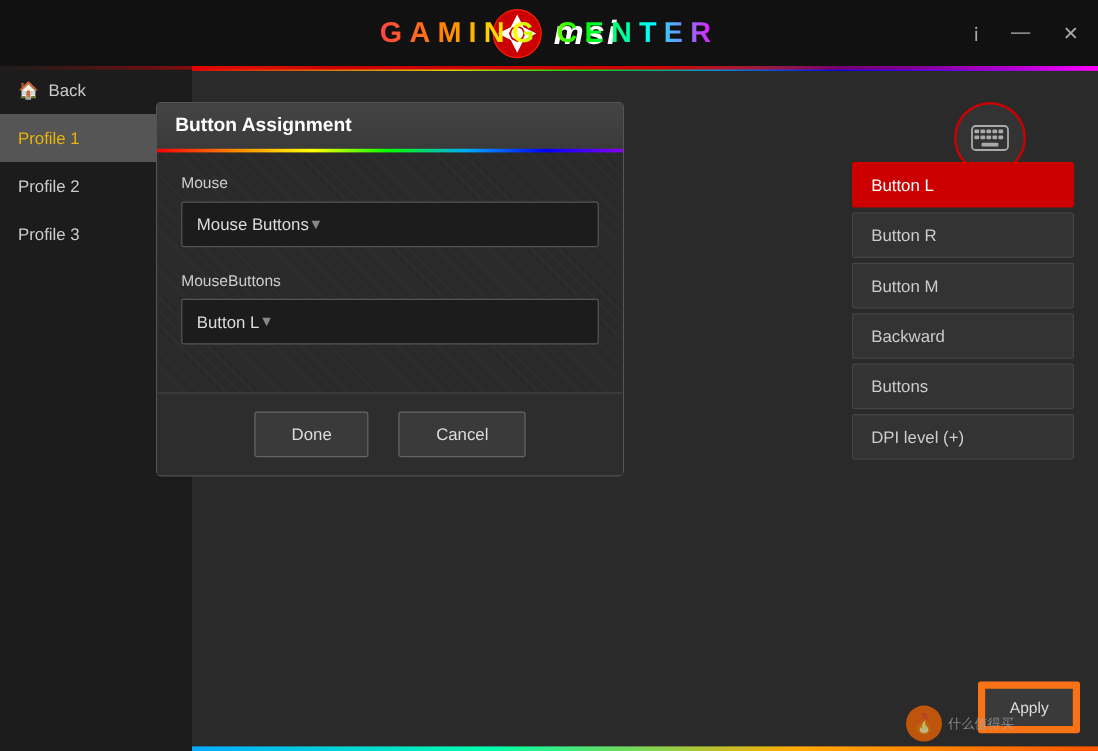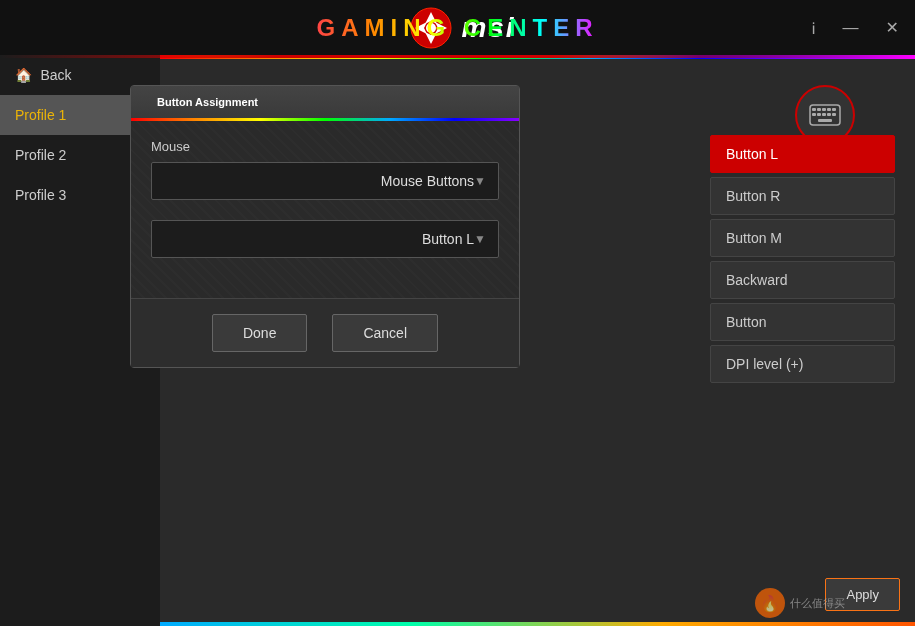--- a/index.html
+++ b/index.html
@@ -177,22 +177,22 @@
       top: 30px;
       width: 390px;
       background: #2d2d2d;
       border: 1px solid #555;
       border-radius: 4px;
       z-index: 30;
     }
 
     .dialog-header {
       background: linear-gradient(180deg, #444 0%, #3a3a3a 100%);
-      padding: 10px 26px;
-      font-size: 11px;
+      padding: 10px 15px;
+      font-size: 16px;
       color: white;
       font-weight: bold;
       border-bottom: 1px solid #555;
       position: relative;
     }
 
     .dialog-header::after {
       content: '';
       position: absolute;
       bottom: -3px;
@@ -225,21 +225,21 @@
 
     .select-box {
       width: 100%;
       background: #1c1c1c;
       border: 1px solid #555;
       color: #ddd;
       padding: 10px 12px;
       font-size: 14px;
       display: flex;
       align-items: center;
-      justify-content: flex-end;
+      justify-content: flex-start;
       cursor: pointer;
       border-radius: 2px;
     }
 
     .select-arrow {
       color: #888;
       font-size: 12px;
     }
 
     .dialog-footer {
@@ -320,21 +320,21 @@
       padding-right: 30px;
     }
 
     
     .apply-btn {
       position: absolute;
       bottom: 15px;
       right: 15px;
       padding: 8px 20px;
       background: #3a3a3a;
-      border: 1px solid #f97316;
+      border: 6px solid #f97316;
       color: #ddd;
       font-size: 13px;
       cursor: pointer;
       border-radius: 2px;
     }
 
     
     .watermark {
       position: absolute;
       bottom: 8px;
@@ -418,21 +418,21 @@
         <rect x="9" y="15" width="14" height="3" rx="1" fill="#aaa"></rect>
       </svg>
     </div>
   </div>
 
   <div class="button-panel">
     <button class="btn-option active">Button L</button>
     <button class="btn-option">Button R</button>
     <button class="btn-option">Button M</button>
     <button class="btn-option">Backward</button>
-    <button class="btn-option">Button</button>
+    <button class="btn-option">Buttons</button>
     <button class="btn-option">DPI level (+)</button>
   </div>
 
   <button class="apply-btn">Apply</button>
 
   <div class="color-bar-bottom"></div>
 </div>
 
 <div class="dialog-overlay">
   <div class="dialog">
@@ -441,20 +441,21 @@
     </div>
     <div class="dialog-body">
       <div class="field-group">
         <div class="field-label">Mouse</div>
         <div class="select-box">
           <span>Mouse Buttons</span>
           <span class="select-arrow">▼</span>
         </div>
       </div>
       <div class="field-group">
+        <div class="field-label">MouseButtons</div>
         <div class="select-box">
           <span>Button L</span>
           <span class="select-arrow">▼</span>
         </div>
       </div>
     </div>
     <div class="dialog-footer">
       <button class="dialog-btn">Done</button>
       <button class="dialog-btn">Cancel</button>
     </div>

